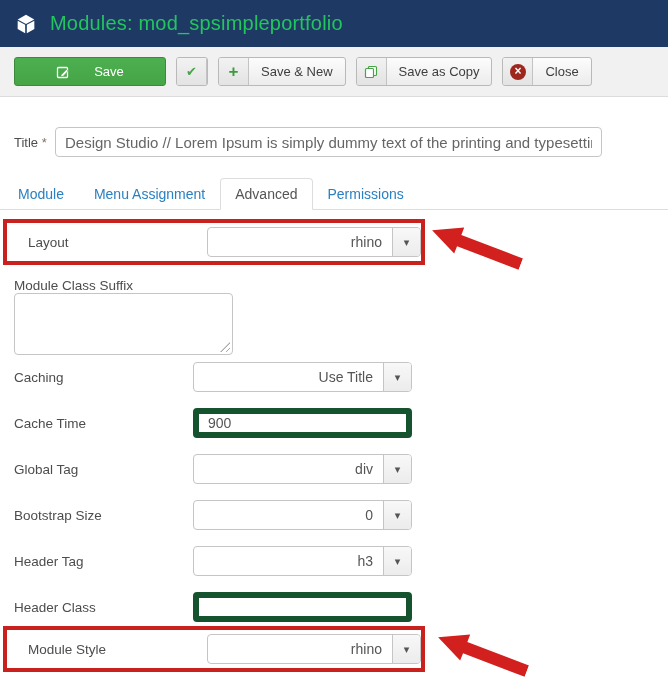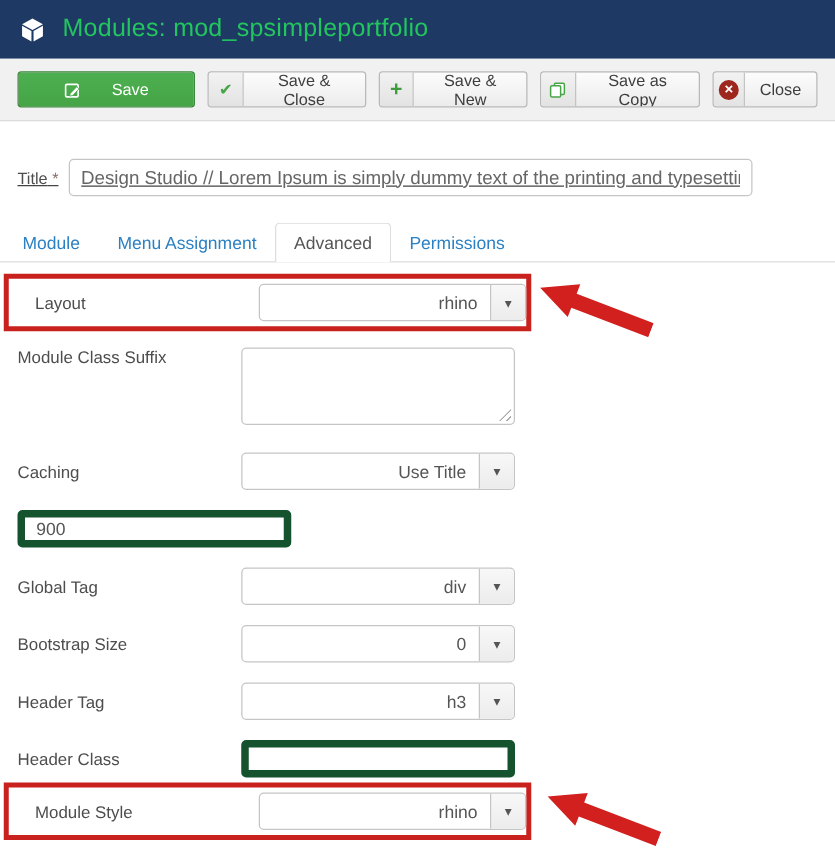--- a/index.html
+++ b/index.html
@@ -85,21 +85,20 @@
     line-height: 15px;
     text-align: center;
     display: inline-block;
   }
 
   
   .title-row {
     display: flex;
     align-items: center;
     margin: 30px 0 0 14px;
-    text-decoration: underline;
   }
   .title-row .field-label { font-size: 13px; color: #4d4d4d; width: 41px; }
   .title-input {
     width: 547px;
     height: 30px;
     border: 1px solid #c5c5c5;
     border-radius: 4px;
     padding: 0 9px;
     font-size: 15px;
     color: #666;
@@ -135,21 +134,21 @@
   }
 
   
   .form-area { padding: 9px 0 0 14px; position: relative; }
   .form-row {
     display: flex;
     align-items: center;
     height: 30px;
     margin-bottom: 16px;
   }
-  .form-row.tall { align-items: flex-start; height: 62px; margin-bottom: 22px; }
+  .form-row.tall { align-items: flex-start; height: 62px; margin-bottom: 22px; flex-direction: column; }
   .form-row .field-label {
     width: 179px;
     flex: none;
     font-size: 13.5px;
     color: #4d4d4d;
   }
   .text-input {
     width: 219px;
     height: 30px;
     border: 6px solid #14532d;
@@ -254,21 +253,20 @@
         <path d="M5.2 9.8 L10.4 4.4 L12.2 6.1 L7.2 11.3 L4.8 11.9 Z" fill="#fff" stroke="#46a546" stroke-width="0.6"></path>
       </svg>
     </span>
     <span class="label-cell">Save</span>
   </button>
 
   <button class="btn">
     <span class="icon-cell">
       <span class="glyph-check">✔</span>
     </span>
-    <span class="label-cell">Save &amp; Close</span>
   </button>
 
   <button class="btn">
     <span class="icon-cell">
       <span class="glyph-plus">+</span>
     </span>
     <span class="label-cell">Save &amp; New</span>
   </button>
 
   <button class="btn">
@@ -327,20 +325,21 @@
     <span class="field-label">Caching</span>
     <div class="select">
       <span class="select-value">Use Title</span>
       <span class="select-btn">
           <span>▾</span>
         </span>
     </div>
   </div>
 
   <div class="form-row">
+    <span class="field-label">Cache Time</span>
     <input class="text-input" type="text" value="900" style="">
   </div>
 
   <div class="form-row">
     <span class="field-label">Global Tag</span>
     <div class="select">
       <span class="select-value">div</span>
       <span class="select-btn">
           <span>▾</span>
         </span>

